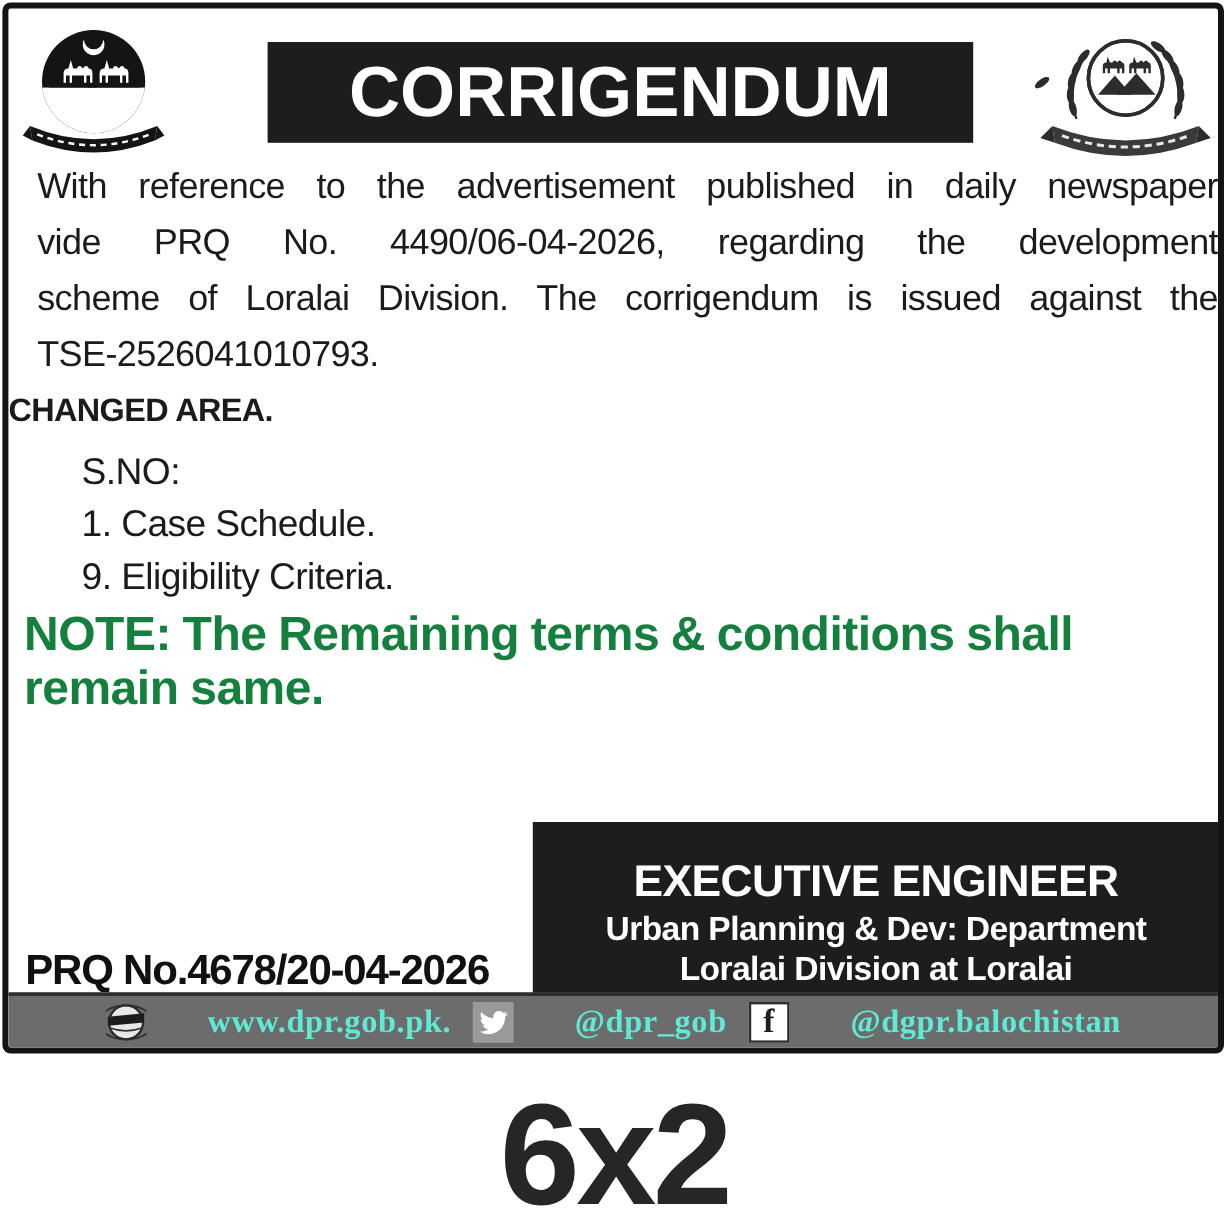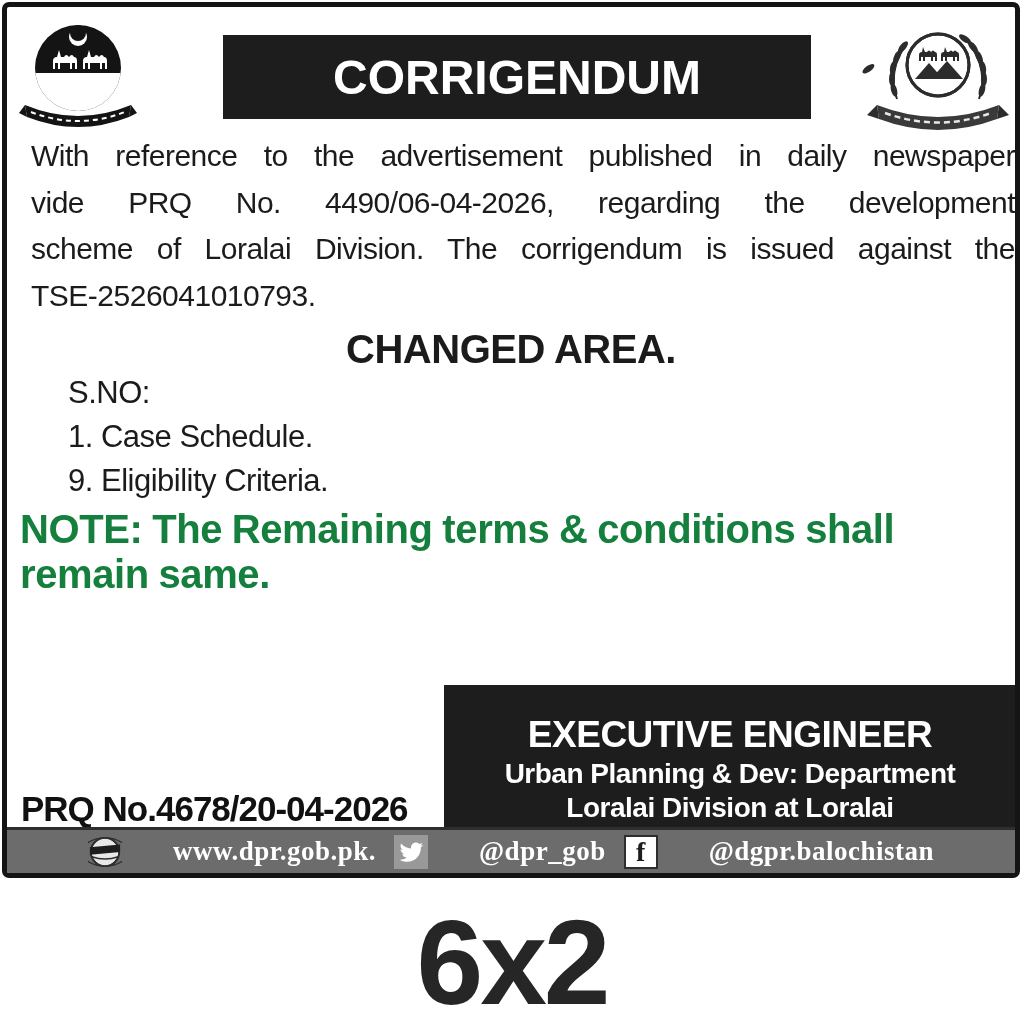--- a/index.html
+++ b/index.html
@@ -14,31 +14,31 @@
   }
 
   
   .emblem-left { position: absolute; left: 10px; top: 16px; width: 122px; height: 112px; }
   .emblem-right { position: absolute; left: 852px; top: 14px; width: 158px; height: 122px; }
   .title-box {
     position: absolute; left: 216px; top: 28px; width: 588px; height: 84px;
     background: #1d1d1d; display: flex; align-items: center; justify-content: center;
   }
   .title-box span {
-    color: #fff; font-weight: bold; font-size: 48px; letter-spacing: 0px;
+    color: #fff; font-weight: bold; font-size: 59px; letter-spacing: 0px;
   }
 
   
   .para { position: absolute; left: 24px; top: 126px; width: 984px;
     font-size: 30px; line-height: 46.5px; color: #1b1b1b; letter-spacing: -0.5px; }
   .para .jline { display: block; text-align: justify; text-align-last: justify; }
   .para .jline:last-child { text-align-last: left; }
 
   .changed-heading { position: absolute; left: 0; top: 320px; width: 1008px;
-    text-align: center; font-weight: bold; font-size: 40px; color: #1b1b1b; letter-spacing: -0.5px; }
+    text-align: left; font-weight: bold; font-size: 27px; color: #1b1b1b; letter-spacing: -0.5px; }
 
   .list-block { position: absolute; left: 13px; top: 364px; width: 984px;
     font-size: 31px; color: #1b1b1b; letter-spacing: -0.5px; line-height: 44px; margin-left: 48px; }
   .note-line { position: absolute; left: 13px; top: 500px; width: 984px;
     font-weight: bold; font-size: 40px; color: #15803d; letter-spacing: -0.4px; word-spacing: -1px; }
 
   
   .sign-box {
     position: absolute; left: 437px; top: 658px; width: 572px; height: 168px;
     background: #1d1d1d; display: flex; flex-direction: column; align-items: center;
@@ -51,21 +51,21 @@
     color: #111; letter-spacing: -1px; }
 
   
   .footer-bar {
     position: absolute; left: 0px; bottom: 0px; width: 1008px; height: 46px;
     background: #6c6c6c; border-top: 3px solid #2e2e2e;
     display: flex; align-items: center; justify-content: center; gap: 18px;
     font-family: "Liberation Serif", serif;
   }
   .footer-item { display: flex; align-items: center; gap: 10px; }
-  .footer-item .label { color: #ffffff; font-weight: bold; font-size: 27px; letter-spacing: 0.5px; margin-left: 41px; }
+  .footer-item .label { color: #5eead4; font-weight: bold; font-size: 27px; letter-spacing: 0.5px; margin-left: 41px; }
   .sq-icon { width: 34px; height: 34px; display: flex; align-items: center; justify-content: center; }
   .tw-sq { background: #999999; }
   .ig-sq { background: #4a4a4a; border: 2px solid #fff; }
   .fb-sq { background: #ffffff; border: 2px solid #2e2e2e; }
   .fb-sq span { font-family: "Liberation Serif", serif; font-weight: bold; font-size: 28px;
     color: #1d1d1d; line-height: 1; }
 
   
   .size-label { position: absolute; left: 0; top: 893px; width: 1024px; text-align: center;
     font-weight: bold; font-size: 120px; color: #262626; letter-spacing: -3px; }

